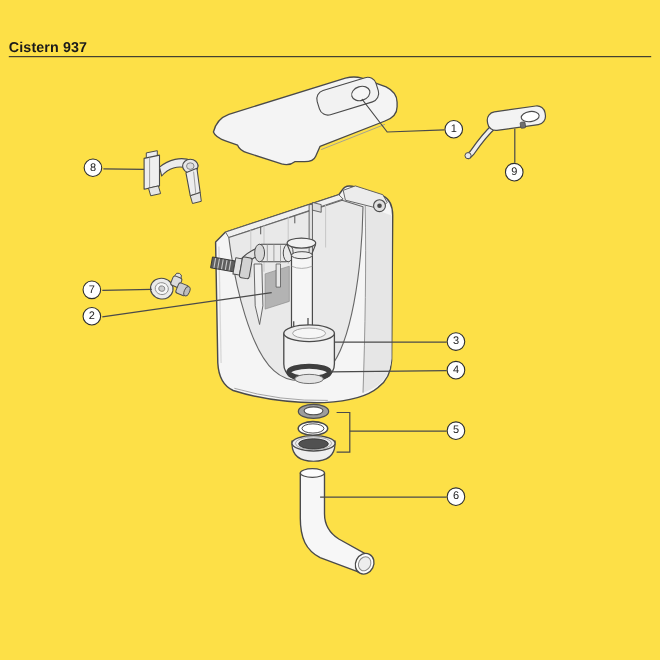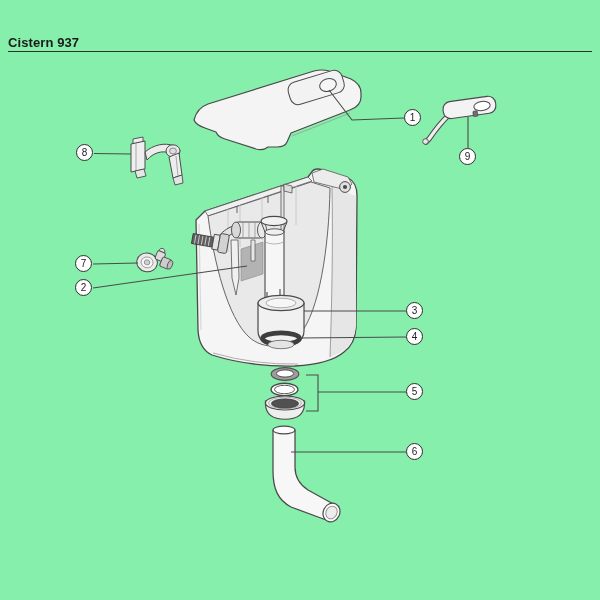--- a/index.html
+++ b/index.html
@@ -1,17 +1,17 @@
 <!DOCTYPE html>
 <html><head>
 <meta charset="utf-8">
 <style>
   html,body{margin:0;padding:0;background:#ffffff;}
   .stage{
-    position:relative;width:600px;height:600px;background:#86efac;overflow:hidden;
+    position:relative;width:600px;height:600px;background:#fde047;overflow:hidden;
     font-family:"Liberation Sans",sans-serif;
   }
   .page-title{
     position:absolute;left:8px;top:35px;font-size:13px;font-weight:700;color:#1a1a1a;
     letter-spacing:.1px;
   }
   .title-rule{
     position:absolute;left:8px;right:8px;top:51px;height:0;border-top:1.6px solid #2f2f2f;
   }
   .diagram-svg{position:absolute;left:0;top:0;}

